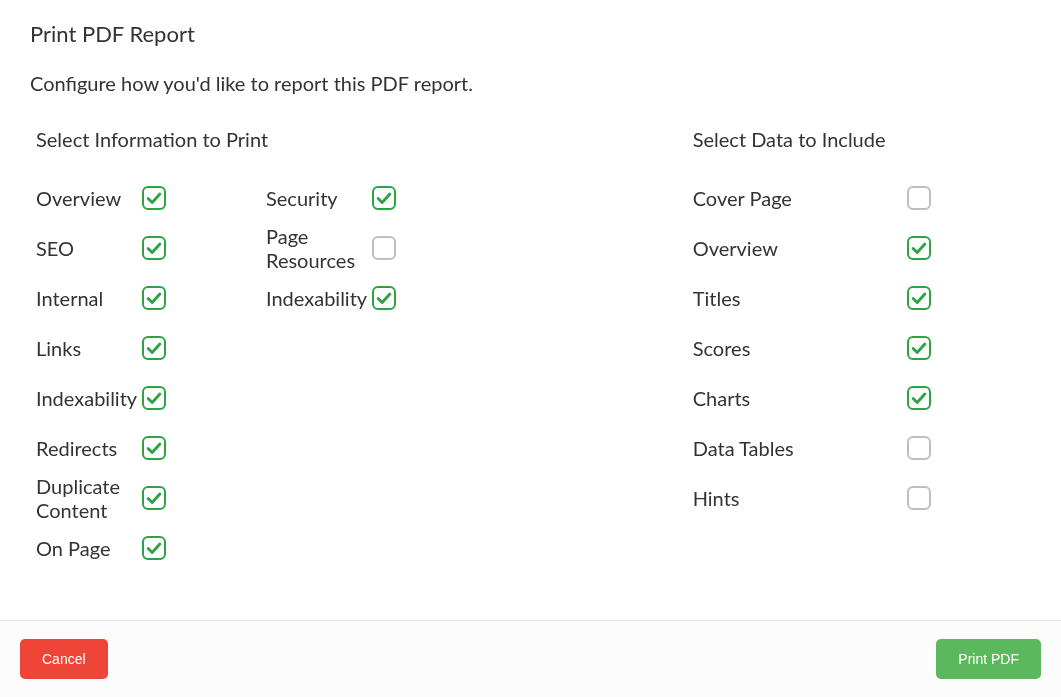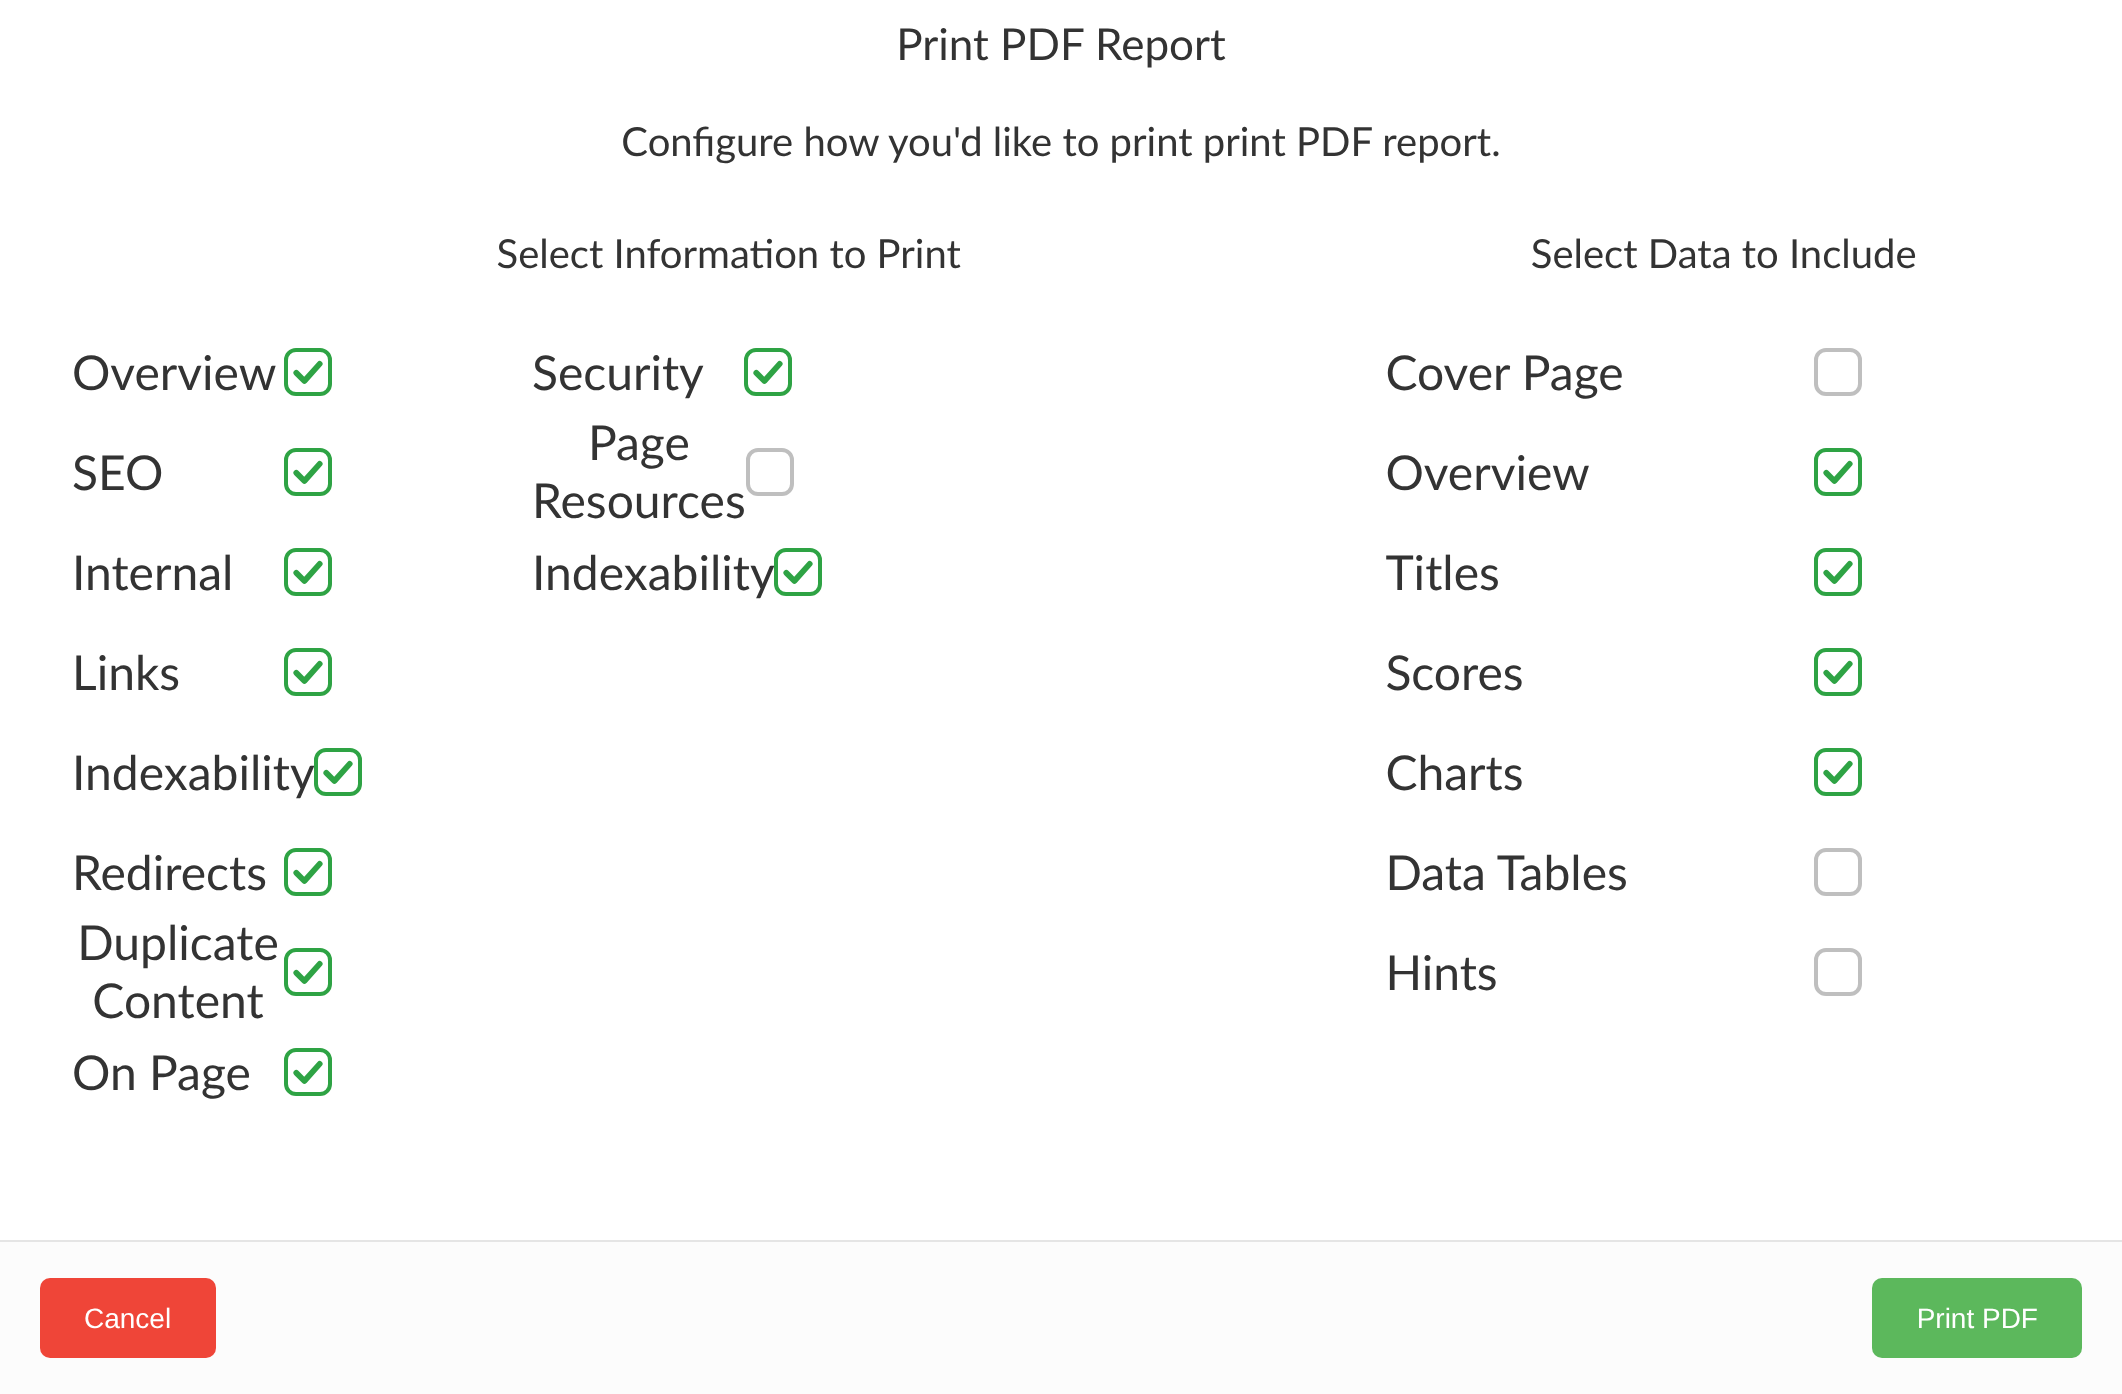--- a/index.html
+++ b/index.html
@@ -5,22 +5,21 @@
     * { box-sizing: border-box; margin: 0; padding: 0; }
     body {
       font-family: 'Segoe UI', 'Lato', 'Helvetica Neue', Arial, sans-serif;
       background: #ffffff;
       width: 1061px;
       height: 697px;
       color: #333;
       position: relative;
     }
     .modal-body {
-      padding: 8px 30px 10px 30px;
-      text-align: center;
+      padding: 20px 30px 10px 30px;
     }
     .title {
       font-size: 22px;
       font-weight: 400;
       color: #333;
       margin-bottom: 24px;
     }
     .subtitle {
       font-size: 20px;
       font-weight: 400;
@@ -53,21 +52,21 @@
     }
     .option-row {
       display: flex;
       align-items: center;
       justify-content: space-between;
       height: 50px;
       padding-right: 100px;
     }
     .section-data .option-row { padding-right: 100px; }
     .option-label {
-      font-size: 24px;
+      font-size: 20px;
       color: #333;
       font-weight: 400;
     }
     .cbx {
       width: 24px;
       height: 24px;
       border: 2px solid #bfbfbf;
       border-radius: 6px;
       background: #ffffff;
       display: inline-flex;
@@ -109,21 +108,21 @@
     }
     .btn-cancel { background: #ef4538; }
     .btn-primary { background: #4cae4c; background: #51a351; }
     .btn-primary { background: #5cb85c; }
   </style>
 </head>
 <body>
 
 <div class="modal-body">
   <div class="title">Print PDF Report</div>
-  <div class="subtitle">Configure how you'd like to print print PDF report.</div>
+  <div class="subtitle">Configure how you'd like to report this PDF report.</div>
 
   <div class="sections">
     <div class="section section-info">
       <div class="section-title">Select Information to Print</div>
       <div class="options-grid">
         <div class="options-col" id="info-col-1">
             <div class="option-row">
               <span class="option-label">Overview</span>
               <span class="cbx checked" role="checkbox" aria-checked="true">
                 <svg viewBox="0 0 20 20">

